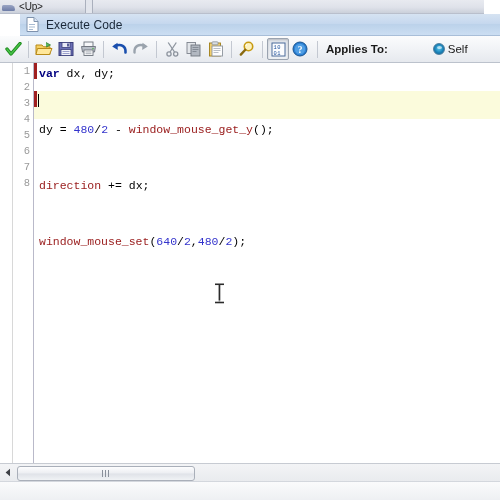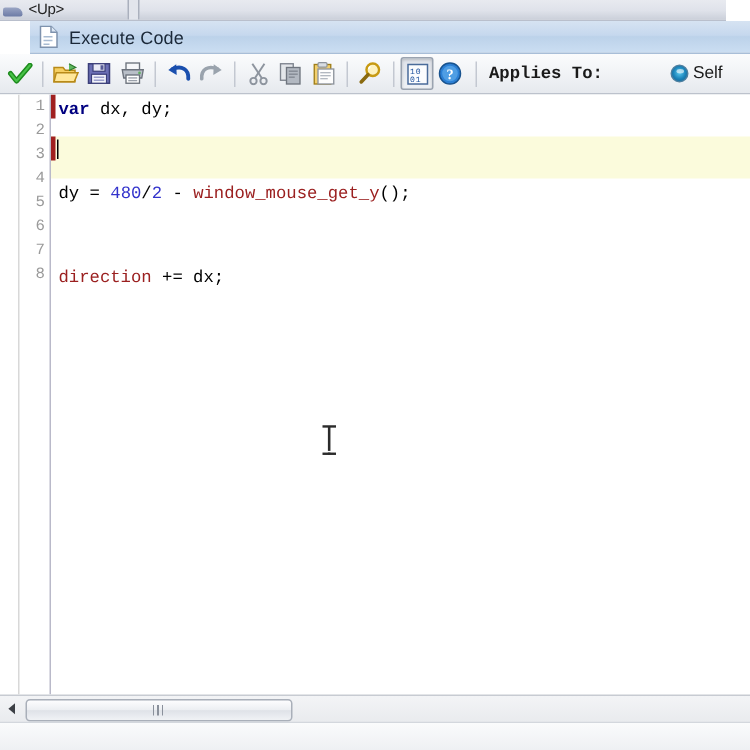--- a/index.html
+++ b/index.html
@@ -91,21 +91,21 @@
   }
   .tb-sep {
     width: 1px; height: 17px; background: #c3c8d1;
     margin: 0 4px; flex: 0 0 auto;
   }
   .tb-sep.wide { margin: 0 6px; }
 
   .applies-label {
     font-size: 11.5px; font-weight: bold; color: #1a1a1a;
     margin: 0 5px 0 2px; white-space: nowrap;
-    font-family: Liberation Mono, monospace;
+    font-family: Liberation Sans, sans-serif;
   }
   .radio-group { display: flex; align-items: center; flex: 0 0 auto; }
   .radio-item {
     display: flex; align-items: center; gap: 3px;
     margin-right: 7px; white-space: nowrap; margin-left: 40px;
   }
   .radio-dot {
     width: 12px; height: 12px; border-radius: 50%;
     box-sizing: border-box;
     background: linear-gradient(to bottom, #f7f8fa, #e2e6ec);
@@ -437,20 +437,21 @@
         </div>
       </div>
     <div class="ed-vline"></div>
     <div class="ed-code" id="codearea">
         <div class="code-row"><span class="change-bar"></span><span class="line" style="display: inline;"><span class="kw">var</span><span class="plain"> dx, dy;</span></span></div>
         <div class="code-row current"><span class="change-bar"></span><span class="line" style="display: inline;"></span><span class="caret"></span></div>
         <div class="code-row"><span class="line" style="display: inline; text-align: right;"><span class="plain">dy = </span><span class="num">480</span><span class="plain">/</span><span class="num">2</span><span class="plain"> - </span><span class="fn">window_mouse_get_y</span><span class="plain">();</span></span></div>
         <div class="code-row"><span class="line" style="display: inline;"></span></div>
         <div class="code-row"><span class="line" style="display: inline;"><span class="bi">direction</span><span class="plain"> += dx;</span></span></div>
         <div class="code-row"><span class="line" style="display: inline;"></span></div>
+        <div class="code-row"><span class="line" style="display: inline;"><span class="fn">window_mouse_set</span><span class="plain">(</span><span class="num">640</span><span class="plain">/</span><span class="num">2</span><span class="plain">,</span><span class="num">480</span><span class="plain">/</span><span class="num">2</span><span class="plain">);</span></span></div>
       </div>
 
     <div class="ibeam">
       <svg width="11" height="21" viewBox="0 0 11 21">
         <g fill="#2b2b2b">
           <rect x="1" y="0.5" width="9" height="1.6"></rect>
           <rect x="1" y="2.6" width="9" height="1.1" fill="#ffffff"></rect>
           <rect x="4.6" y="1" width="1.7" height="19"></rect>
           <rect x="1" y="17.6" width="9" height="1.1" fill="#ffffff"></rect>
           <rect x="1" y="18.7" width="9" height="1.6"></rect>

